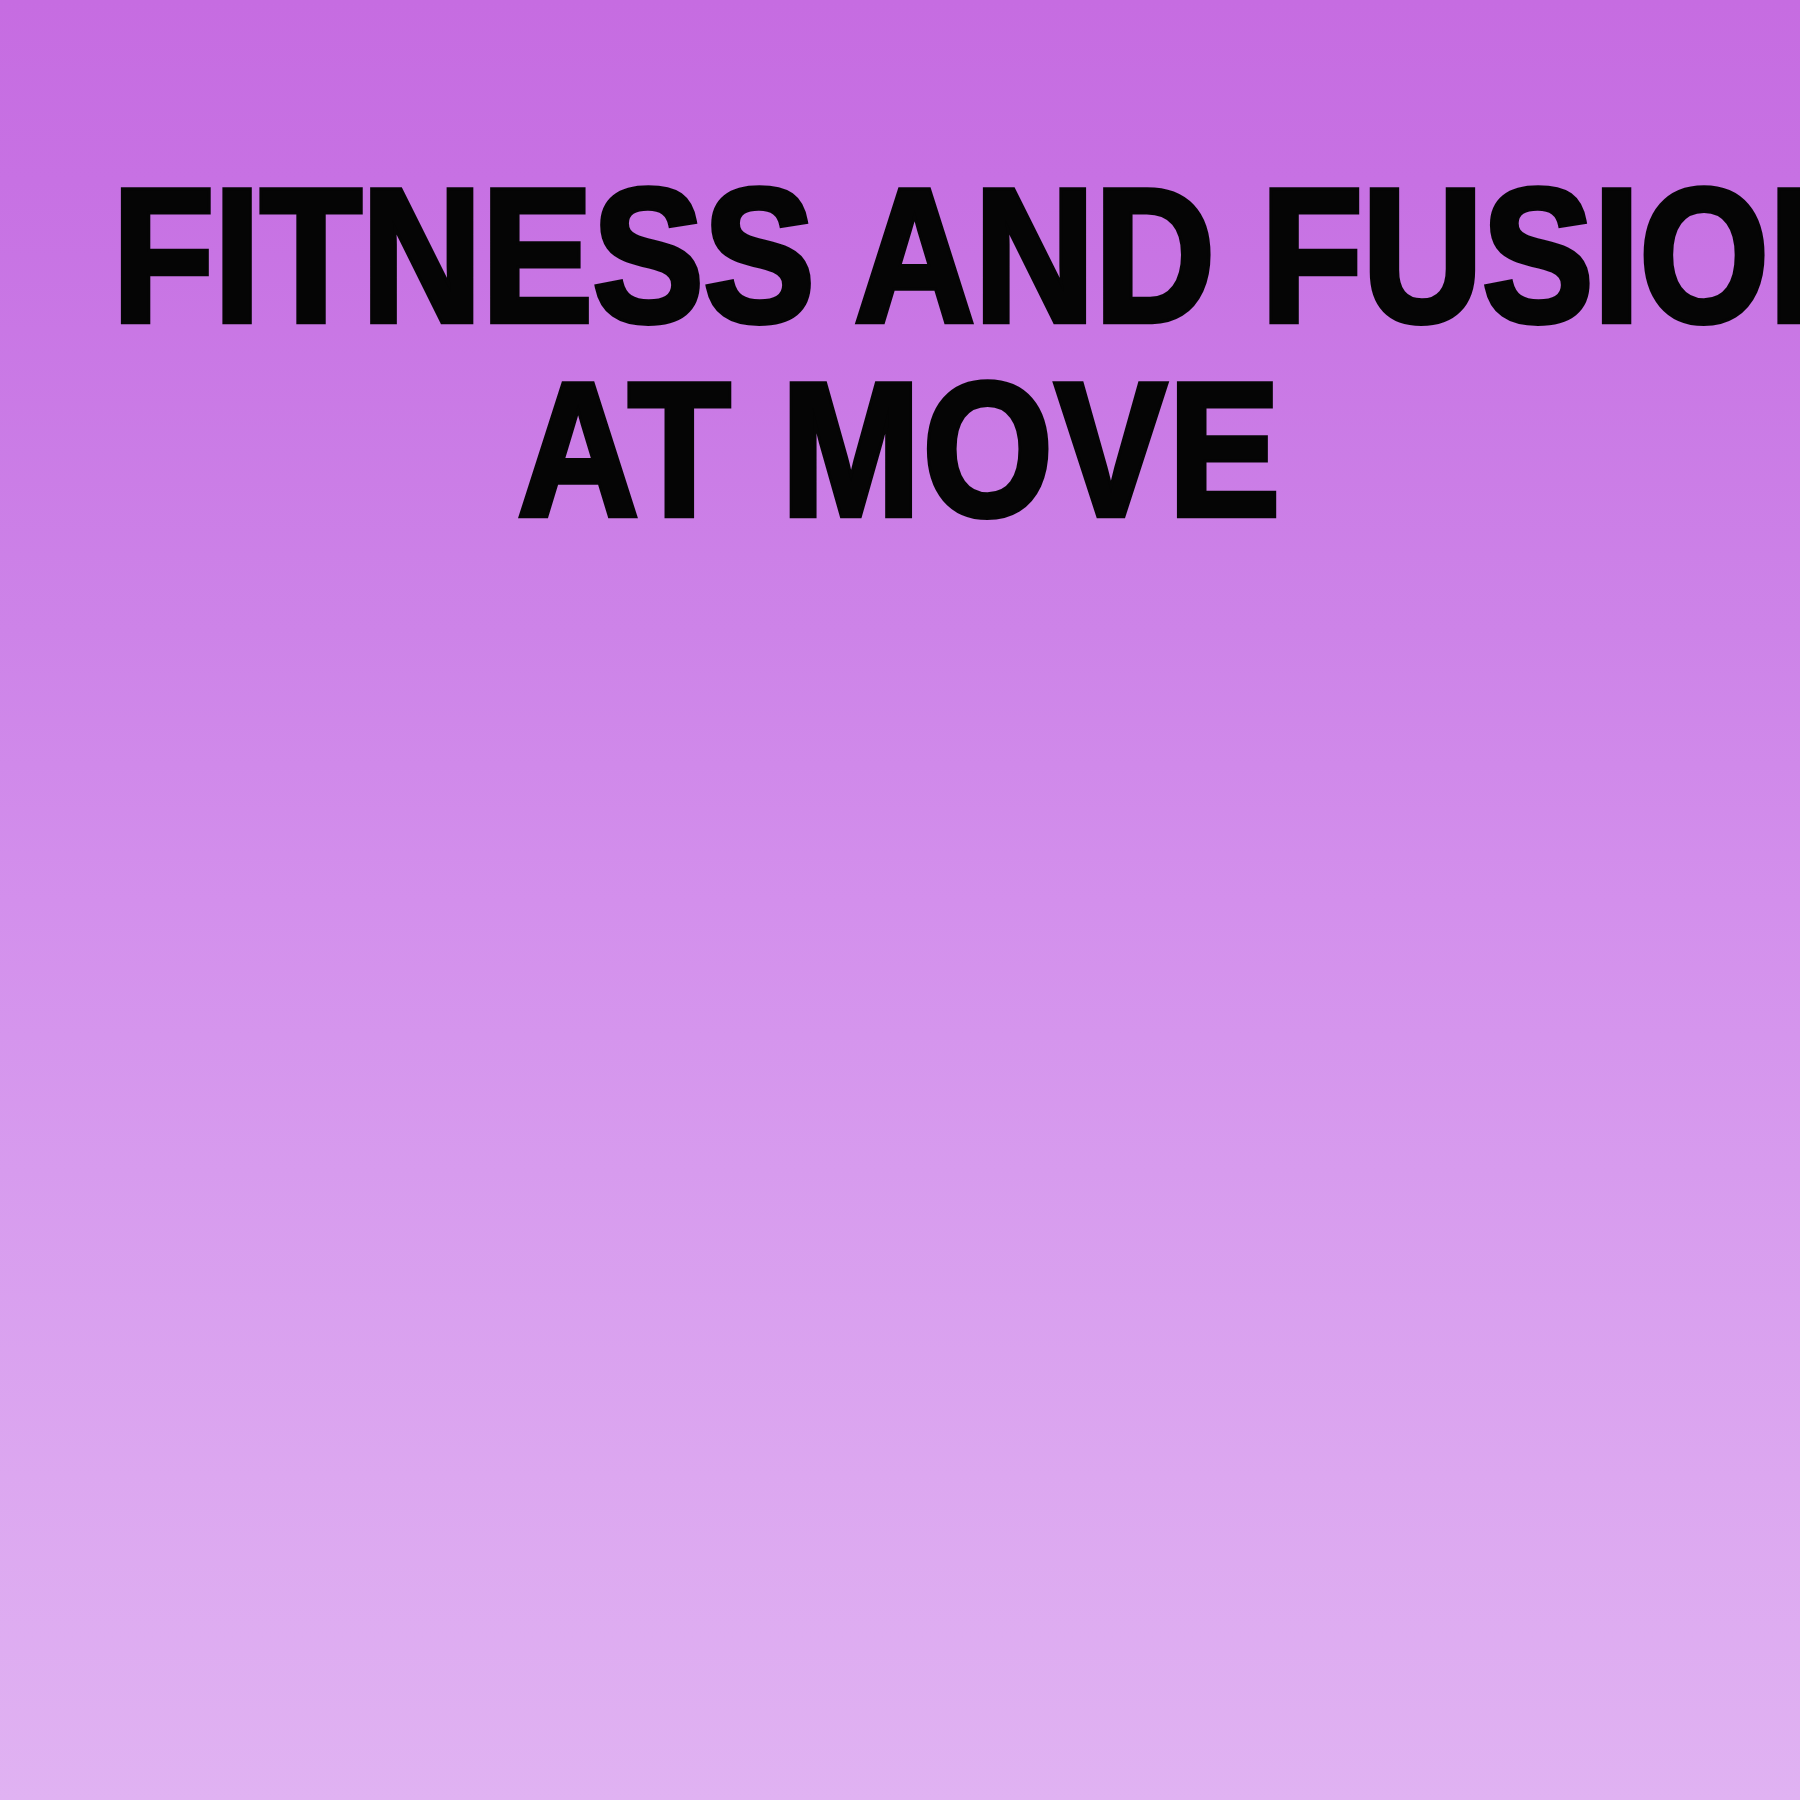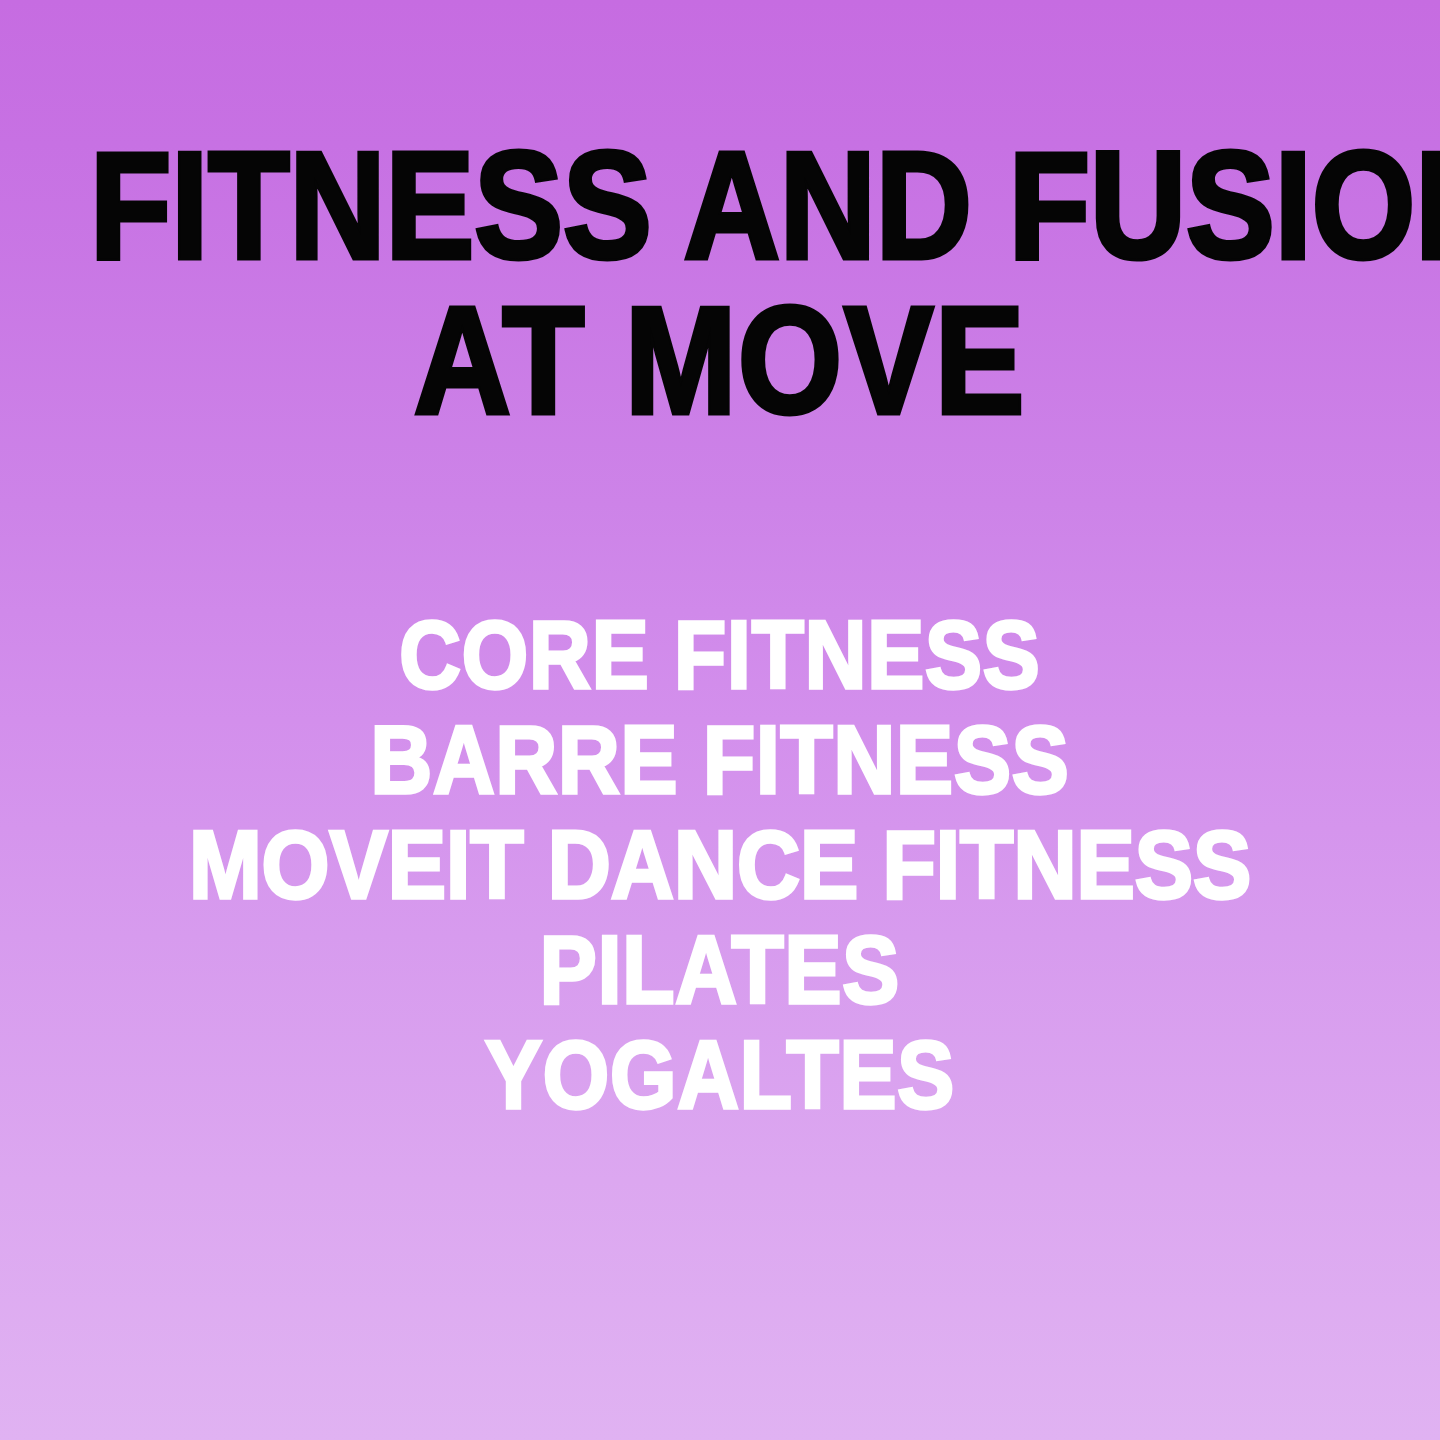--- a/index.html
+++ b/index.html
@@ -97,21 +97,14 @@
 </head>
 <body>
 
 <div id="poster">
 
   <div id="headline">
     <span class="headline-line line-1">FITNESS AND FUSION</span>
     <span class="headline-line line-2">AT MOVE</span>
   </div>
 
-  <div id="class-list">
-    <span class="class-line">CORE FITNESS</span>
-    <span class="class-line">BARRE FITNESS</span>
-    <span class="class-line wide">MOVEIT DANCE FITNESS</span>
-    <span class="class-line">PILATES</span>
-    <span class="class-line">YOGALTES</span>
-  </div>
 
 </div>
 
 </body></html>

